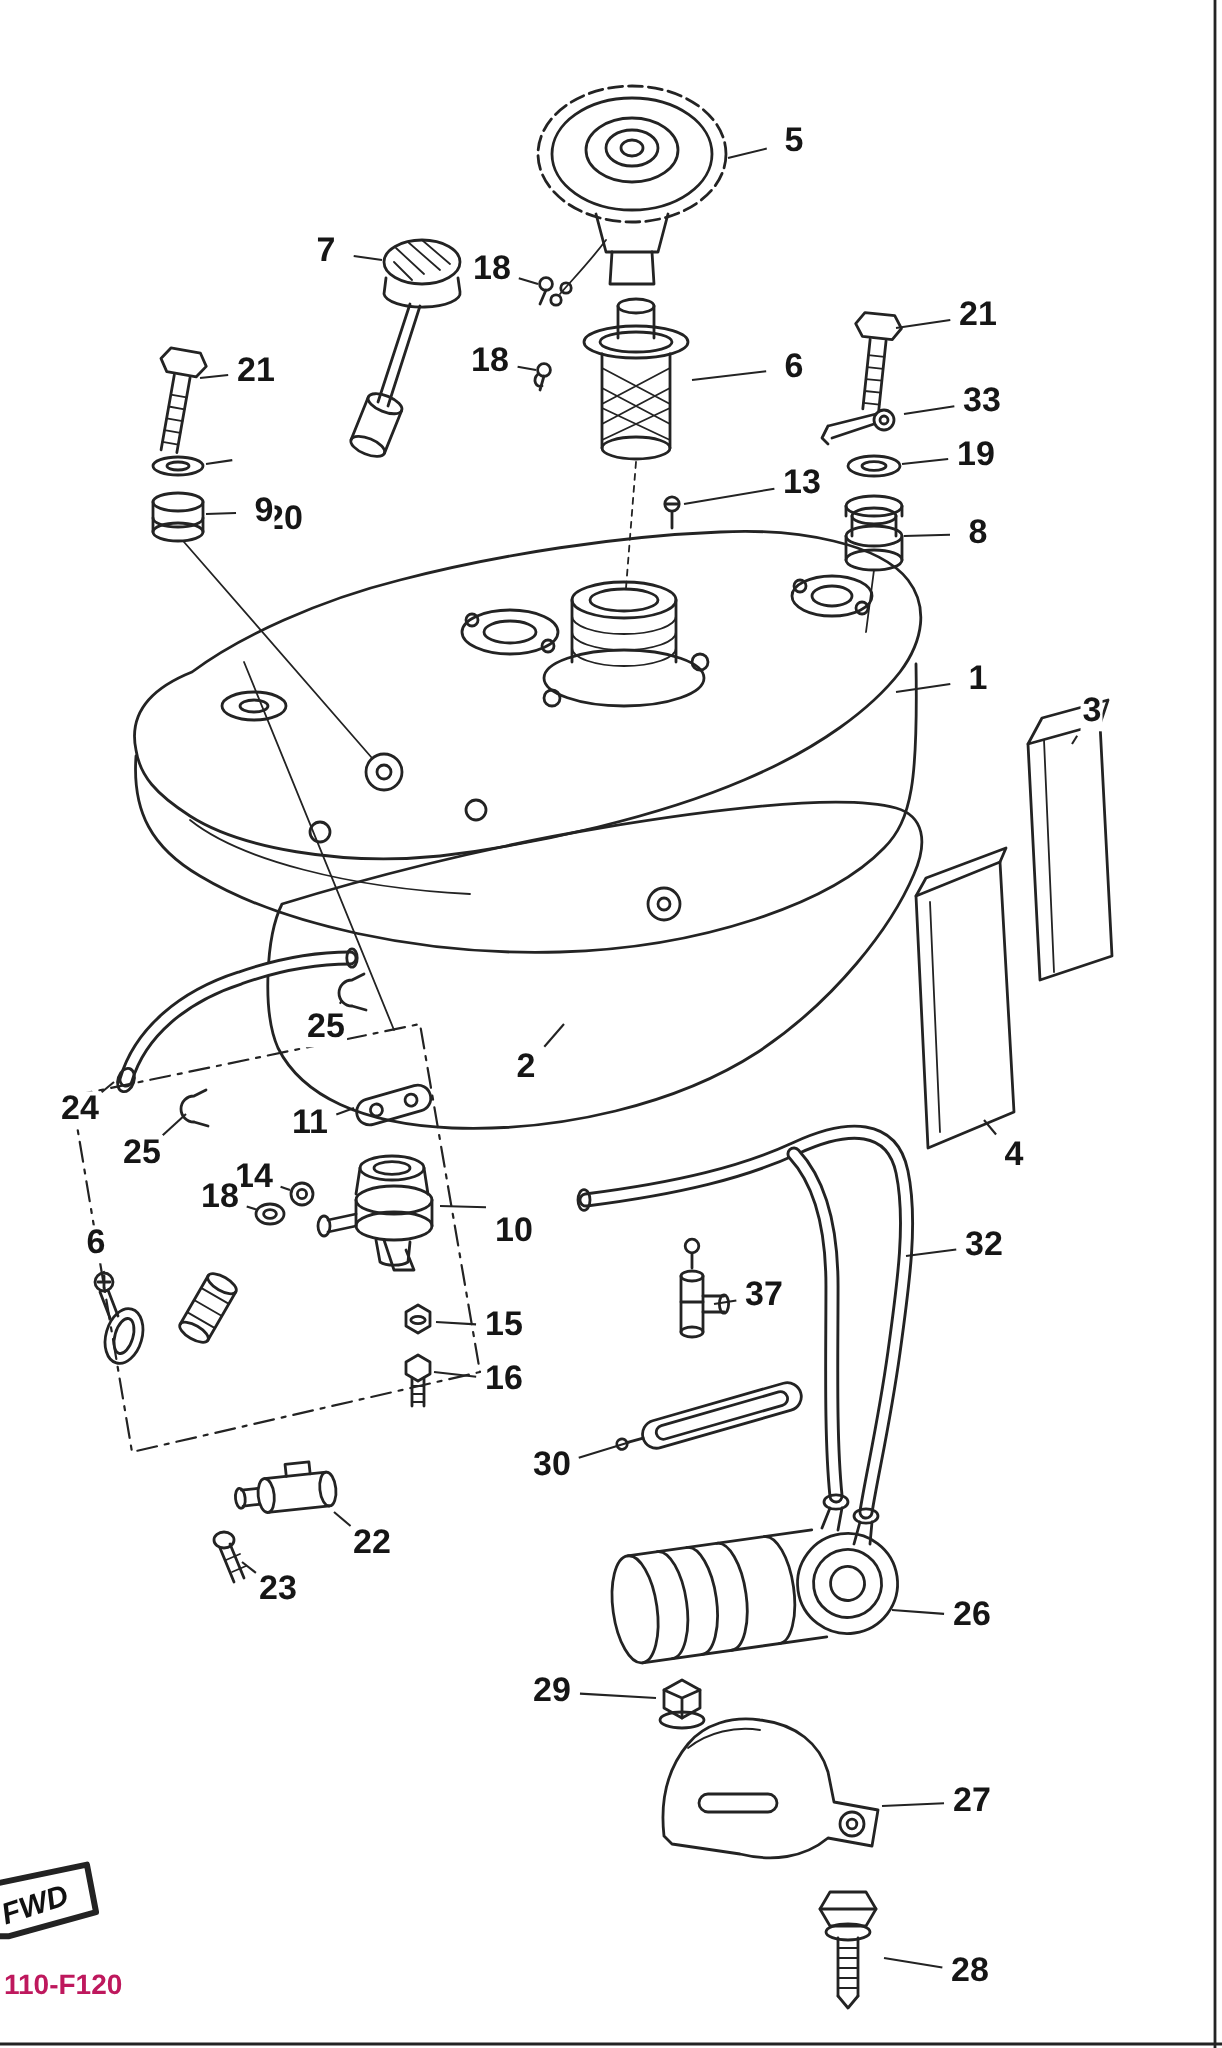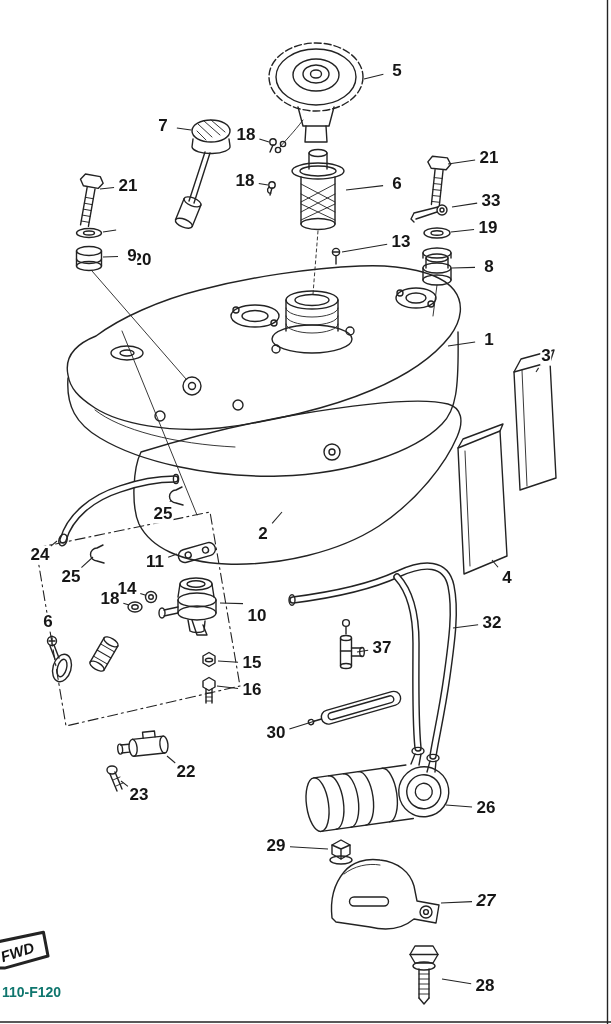--- a/index.html
+++ b/index.html
@@ -12,21 +12,21 @@
   #art .thin{stroke-width:0.9;}
   #art .dash{stroke-dasharray:10 4 2 4;stroke-width:1.1;}
   #art .dot{stroke-dasharray:3 3;stroke-width:0.9;}
   #art .bold3{stroke-width:3;}
   #art .fwd-text{stroke:none;fill:#111;font:italic 700 15px "Liberation Sans",sans-serif;}
   #leaders{position:absolute;left:0;top:0;z-index:1;pointer-events:none;}
   #leaders line{stroke:#232323;stroke-width:1.05;}
   #callout-layer{position:absolute;left:0;top:0;width:100%;height:100%;z-index:2;pointer-events:none;}
   .callout{position:absolute;transform:translate(-50%,-50%);font:700 17px "Liberation Sans",sans-serif;
            color:#161616;background:#fff;padding:0 1px;line-height:1.1;}
-  .code{position:absolute;left:2px;top:984px;z-index:2;font:700 14px "Liberation Sans",sans-serif;color:#0f766e;}
+  .code{position:absolute;left:2px;top:984px;z-index:2;font:700 14px "Liberation Sans",sans-serif;color:#be185d;}
 </style>
 </head>
 <body>
 
 <div class="stage">
 
   <svg id="art" width="611" height="1024" viewBox="0 0 611 1024">
 
     <path d="M607.5,0 V1024 M0,1022 H611"></path>
 
@@ -379,18 +379,18 @@
       <div class="callout" style="left: 48px; top: 622px;">6</div>
       <div class="callout" style="left: 252px; top: 663px;">15</div>
       <div class="callout" style="left: 252px; top: 690px;">16</div>
       <div class="callout" style="left: 382px; top: 648px;">37</div>
       <div class="callout" style="left: 492px; top: 623px;">32</div>
       <div class="callout" style="left: 276px; top: 733px;">30</div>
       <div class="callout" style="left: 186px; top: 772px;">22</div>
       <div class="callout" style="left: 139px; top: 795px;">23</div>
       <div class="callout" style="left: 486px; top: 808px;">26</div>
       <div class="callout" style="left: 276px; top: 846px;">29</div>
-      <div class="callout" style="left: 486px; top: 901px; font-style: italic;">27</div>
+      <div class="callout" style="left: 486px; top: 901px;">27</div>
       <div class="callout" style="left: 485px; top: 986px;">28</div>
     </div>
 
   <div class="code">110-F120</div>
 </div>
 
 </body></html>

